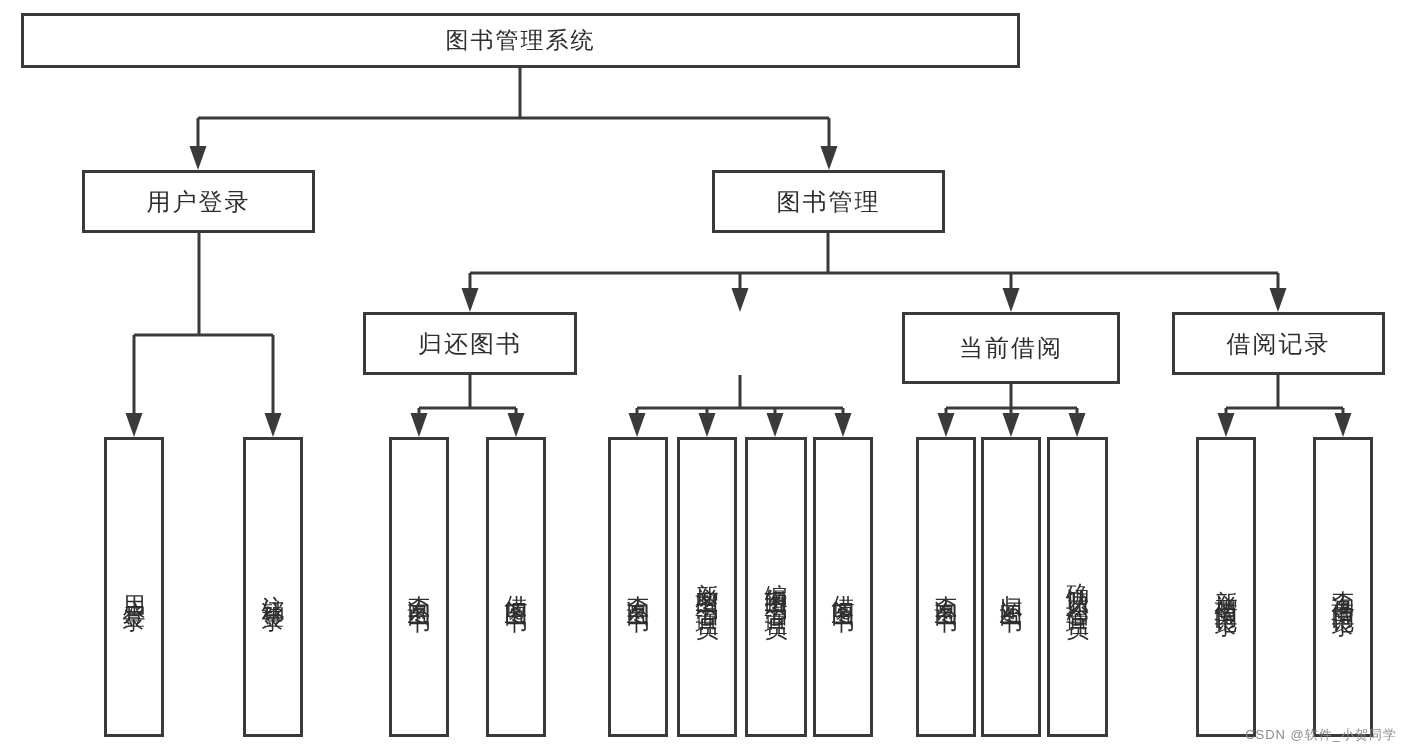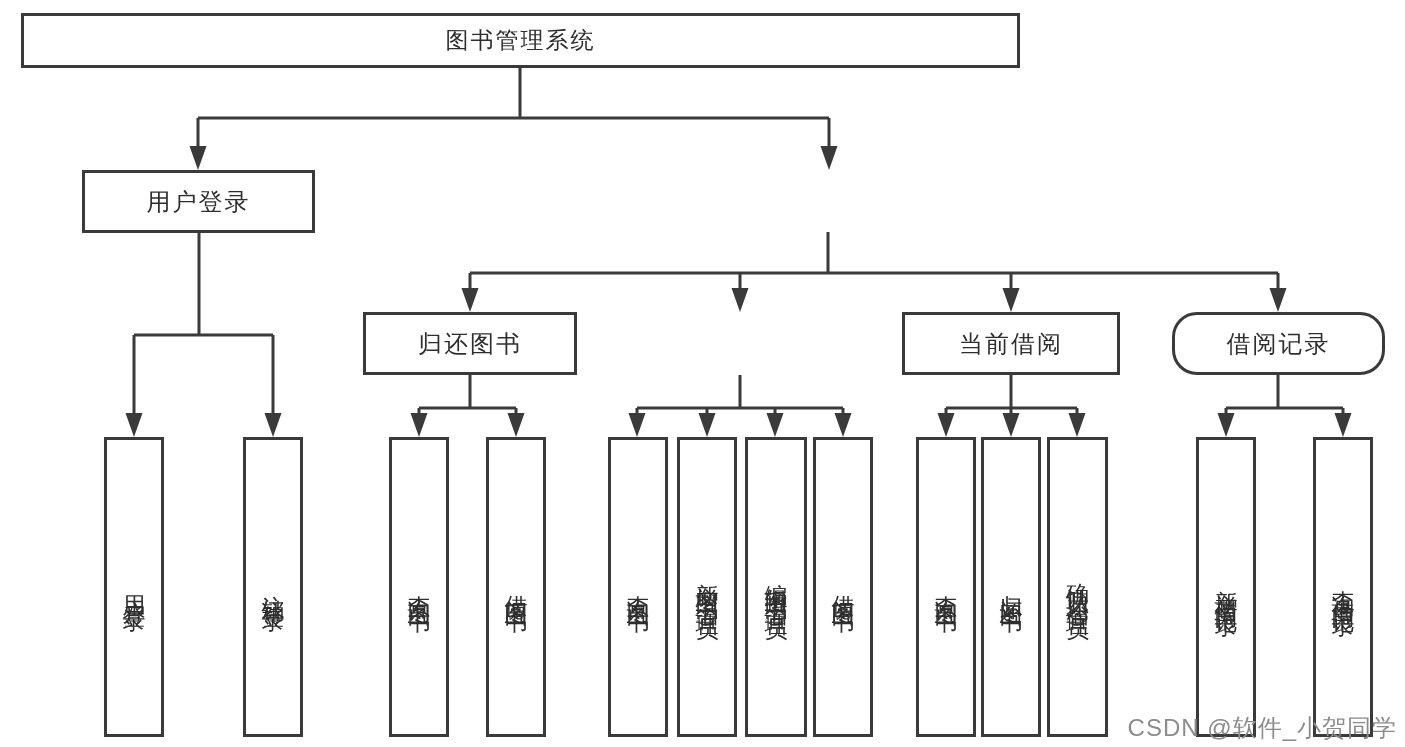--- a/index.html
+++ b/index.html
@@ -45,21 +45,21 @@
     text-orientation: mixed;
     font-size: 23px;
     letter-spacing: 5px;
     line-height: 1;
     padding: 10px 0;
   }
   .watermark {
     position: absolute;
     right: 8px;
     bottom: 3px;
-    font-size: 24px;
+    font-size: 13px;
     letter-spacing: 1px;
     color: rgba(140, 140, 140, 0.9);
     z-index: 3;
     white-space: nowrap;
   }
 </style>
 </head>
 <body>
 
 <div id="stage">
@@ -93,24 +93,25 @@
         <polygon points="1002.5,413 1019.5,413 1011,437"></polygon>
         <polygon points="1068.5,413 1085.5,413 1077,437"></polygon>
         <polygon points="1217.5,413 1234.5,413 1226,437"></polygon>
         <polygon points="1334.5,413 1351.5,413 1343,437"></polygon>
       </g>
   </svg>
 
   <div class="node h-node root-node" style="left:21px; top:13px; width:999px; height:55px;">图书管理系统</div>
 
   <div class="node h-node" style="left:82px; top:170px; width:233px; height:63px;">用户登录</div>
+  <div class="node h-node" style="left:712px; top:170px; width:233px; height:63px;">图书管理</div>
 
   <div class="node h-node" style="left:363px; top:312px; width:214px; height:63px;">归还图书</div>
-  <div class="node h-node" style="left:902px; top:312px; width:218px; height:63px;">当前借阅</div>
-  <div class="node h-node" style="left:1172px; top:312px; width:213px; height:63px;border-radius:25px;">借阅记录</div>
+  <div class="node h-node" style="left:902px; top:312px; width:218px; height:72px;">当前借阅</div>
+  <div class="node h-node" style="left:1172px; top:312px; width:213px; height:63px;">借阅记录</div>
 
   <div class="node v-node" style="left:104px; top:437px; width:60px; height:300px;">用户登录</div>
   <div class="node v-node" style="left:243px; top:437px; width:60px; height:300px;">注销登录</div>
 
   <div class="node v-node" style="left:389px; top:437px; width:60px; height:300px;">查询图书</div>
   <div class="node v-node" style="left:486px; top:437px; width:60px; height:300px;">借阅图书</div>
 
   <div class="node v-node" style="left:608px; top:437px; width:60px; height:300px;">查询图书</div>
   <div class="node v-node" style="left:677px; top:437px; width:60px; height:300px;">新增图书（管理员）</div>
   <div class="node v-node" style="left:745px; top:437px; width:62px; height:300px;">编辑图书（管理员）</div>

